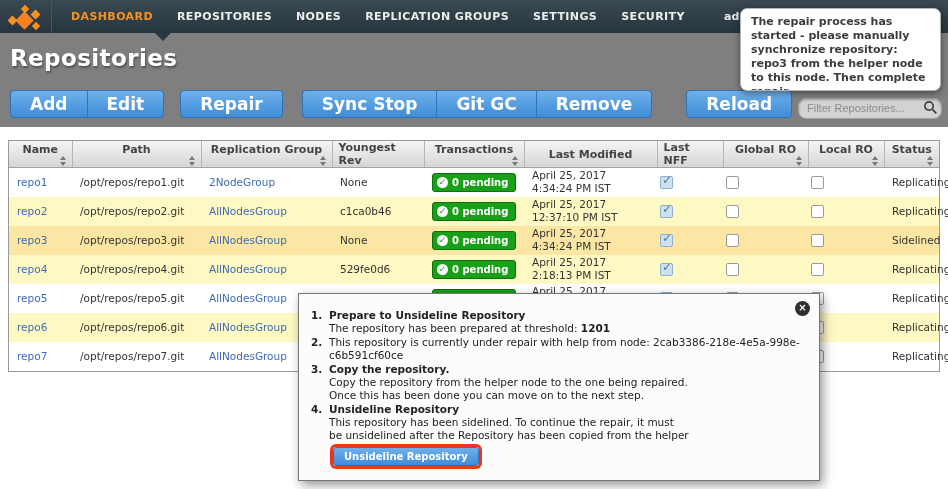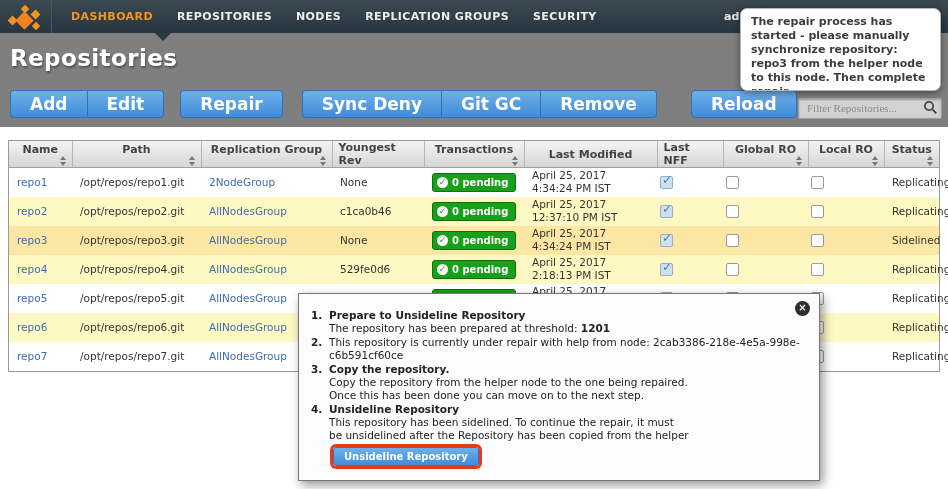--- a/index.html
+++ b/index.html
@@ -55,23 +55,23 @@
     background:linear-gradient(#6fb0ea,#3f8cd8);
     border:1px solid #2f72b8; border-right-width:0;
     color:#fff; font-weight:bold; font-size:17px; font-family:inherit;
     height:28px; line-height:20px; padding:0 19px; cursor:pointer;
   }
   .btn-group .btn:first-child { border-radius:4px 0 0 4px; }
   .btn-group .btn:last-child  { border-radius:0 4px 4px 0; border-right-width:1px; }
   .btn-group .btn:first-child:last-child { border-radius:4px; }
   .filter { position:absolute; left:798px; top:64px; width:144px; height:21px; }
   .filter input {
-    width:100%; height:100%; background:#d2d2d2; border:1px solid #a0a0a0; border-radius:2px;
+    width:100%; height:100%; background:#d2d2d2; border:1px solid #a0a0a0; border-radius:8px;
     box-shadow:inset 0 1px 2px rgba(0,0,0,.28);
-    font-family:Liberation Serif, serif; font-size:11px; color:#555; padding:0 22px 0 8px; outline:none;
+    font-family:Liberation Sans, sans-serif; font-size:11px; color:#555; padding:0 22px 0 8px; outline:none;
   }
   .filter input::placeholder { color:#8c8c8c; opacity:1; }
   .filter svg { position:absolute; right:4px; top:3px; }
 
   
   .table-wrap { position:absolute; left:8px; top:140px; border:1px solid #999; z-index:1; }
   table { border-collapse:collapse; table-layout:fixed; width:930px; font-size:10.5px; }
   thead th {
     background:linear-gradient(#f4f4f4,#d5d5d5);
     border-right:1px solid #b5b5b5; border-bottom:1px solid #a2a2a2;
@@ -142,38 +142,39 @@
       <i class="d3"></i>
       <i class="d4"></i>
       <i class="d5"></i>
   </div>
   <div class="nav-sep"></div>
   <div class="nav-items">
     <span class="nav-item accent">DASHBOARD</span>
     <span class="nav-item">REPOSITORIES</span>
     <span class="nav-item">NODES</span>
     <span class="nav-item">REPLICATION GROUPS</span>
+    <span class="nav-item">SETTINGS</span>
     <span class="nav-item">SECURITY</span>
   </div>
 </div>
 <div class="current-marker"></div>
 <span class="user">admin</span>
 
 <div class="band">
   <h1 class="page-title">Repositories</h1>
   <div class="toolbar">
     <div class="btn-group g1">
       <button class="btn">Add</button>
       <button class="btn">Edit</button>
     </div>
     <div class="btn-group g2">
       <button class="btn">Repair</button>
     </div>
     <div class="btn-group g3">
-      <button class="btn">Sync Deny</button>
+      <button class="btn">Sync Stop</button>
       <button class="btn">Git GC</button>
       <button class="btn">Remove</button>
     </div>
     <div class="btn-group g4">
       <button class="btn">Reload</button>
     </div>
   </div>
   <div class="filter">
     <input type="text" placeholder="Filter Repositories..." style="">
     <svg width="15" height="15" viewBox="0 0 15 15">

